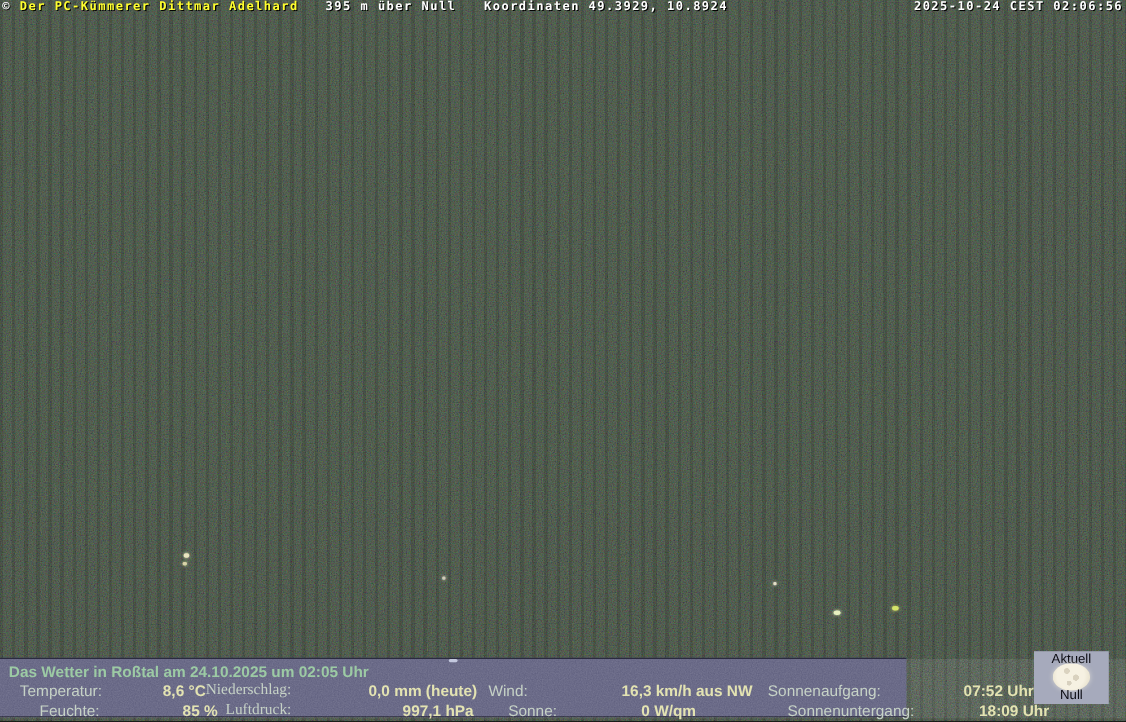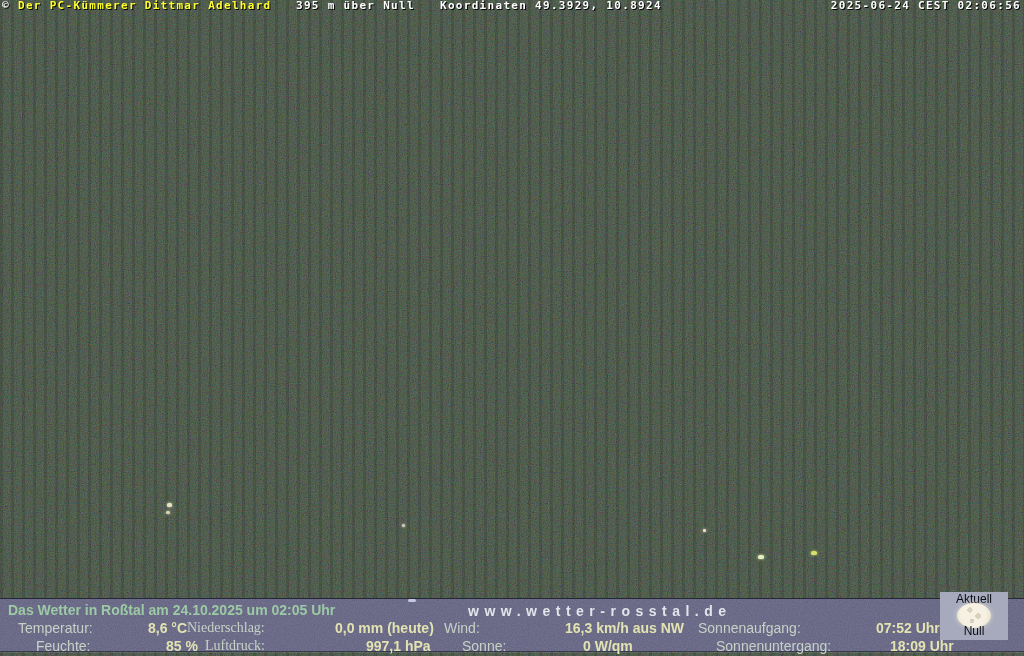--- a/index.html
+++ b/index.html
@@ -28,21 +28,21 @@
     white-space:nowrap;
   }
   .topbar span{position:absolute;top:0;}
   .tb-copy{left:2px;}
   .tb-owner{left:18px;color:#ffff2e;}
   .tb-alt{left:296px;}
   .tb-coord{left:440px;}
   .tb-time{right:3px;}
   
   .footer{
-    position:absolute;left:0;top:598px;width:1024px;height:54px;z-index:10;
+    position:absolute;left:0;top:598px;width:824px;height:54px;z-index:10;
     background:#5e5e7d;
     border-top:1px solid #262639;border-bottom:1px solid #262639;
     box-sizing:border-box;
   }
   .footer svg{position:absolute;inset:0;display:block;pointer-events:none;}
   .footer span{position:absolute;white-space:nowrap;font-size:14px;line-height:16px;}
   .f-title{left:8px;top:3px;font-weight:bold;color:#9ccaa4;font-size:15px;}
   .f-web{left:468px;top:4px;font-weight:bold;color:#e4e4ea;font-size:13px;letter-spacing:5.5px;}
   .lbl{color:#c6d2c6;}
   .val{color:#e3e3b2;font-weight:bold;padding-left:48px;}
@@ -100,40 +100,39 @@
         <div class="light" style="left: 758px; top: 555px; width: 6px; height: 4px; background: rgb(230, 240, 192); box-shadow: rgb(230, 240, 192) 0px 0px 3px;"></div>
         <div class="light" style="left: 811px; top: 551px; width: 6px; height: 4px; background: rgb(212, 228, 106); box-shadow: rgb(212, 228, 106) 0px 0px 3px;"></div>
       </div>
   </div>
 
   <div class="topbar">
     <span class="tb-copy">©</span>
     <span class="tb-owner">Der PC-Kümmerer Dittmar Adelhard</span>
     <span class="tb-alt">395 m über Null</span>
     <span class="tb-coord">Koordinaten 49.3929, 10.8924</span>
-    <span class="tb-time">2025-06-24 CEST 02:06:56</span>
+    <span class="tb-time">2025-10-24 CEST 02:06:56</span>
   </div>
 
   <div class="moth"></div>
 
   <div class="footer">
     <svg width="1024" height="54">
       <filter id="barNoise" x="0" y="0" width="100%" height="100%">
         <feTurbulence type="fractalNoise" baseFrequency="0.9" numOctaves="2" seed="3" stitchTiles="stitch"></feTurbulence>
         <feColorMatrix type="matrix" values="
           0 0 0 0 0.85
           0 0 0 0 0.85
           0 0 0 0 0.95
           0.55 0 0 0 0"></feColorMatrix>
       </filter>
       <rect width="1024" height="54" filter="url(#barNoise)" opacity="0.35"></rect>
     </svg>
 
     <span class="f-title">Das Wetter in Roßtal am 24.10.2025 um 02:05 Uhr</span>
-    <span class="f-web">www.wetter-rosstal.de</span>
 
     <span class="lbl r1 c1l">Temperatur:</span>
     <span class="val r1 c1v">8,6 °C</span>
     <span class="lbl r1 c2l">Niederschlag:</span>
     <span class="val r1 p-c2v">0,0 mm (heute)</span>
     <span class="lbl r1 c3l">Wind:</span>
     <span class="val r1 c3v">16,3 km/h aus NW</span>
     <span class="lbl r1 c4l">Sonnenaufgang:</span>
     <span class="val r1 s-c4v">07:52 Uhr</span>
 

